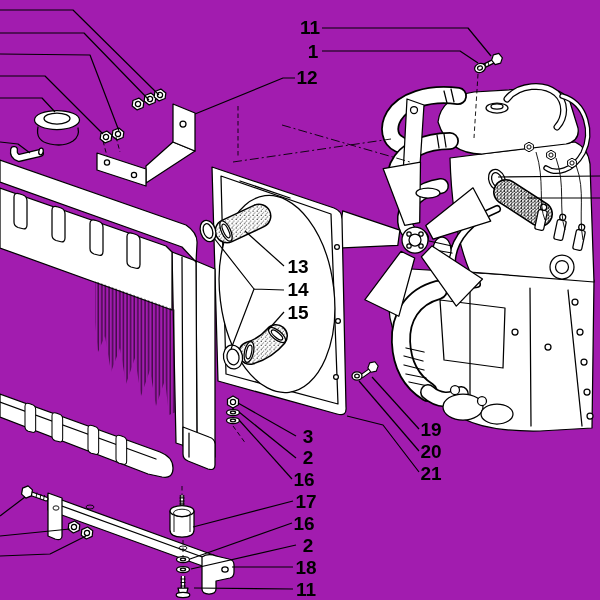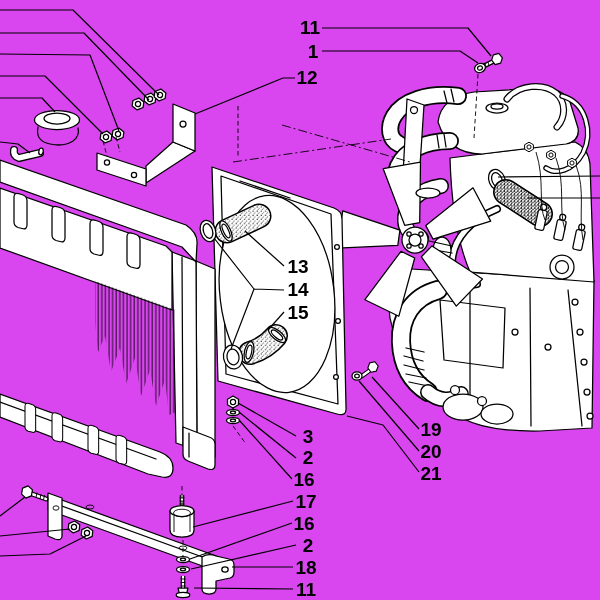--- a/index.html
+++ b/index.html
@@ -1,16 +1,16 @@
 <!DOCTYPE html>
 <html><head>
 <meta charset="utf-8">
 <style>
   html,body{margin:0;padding:0;background:#fff}
-  .stage{position:relative;width:600px;height:600px;background:#d946ef;overflow:hidden}
+  .stage{position:relative;width:600px;height:600px;background:#a21caf;overflow:hidden}
   svg{display:block}
   .lbl{font:bold 19px "Liberation Sans","DejaVu Sans",sans-serif;fill:#000000}
   .ink{stroke:#000;fill:none;stroke-width:1.25;stroke-linejoin:round;stroke-linecap:round}
   .thin{stroke:#000;fill:none;stroke-width:0.9;stroke-linejoin:round}
   .wfill{fill:#ffffff;stroke:#000;stroke-width:1.25;stroke-linejoin:round}
   .leader{stroke:#000;stroke-width:1.2;fill:none;stroke-linejoin:round}
   .phantom{stroke:#000;stroke-width:0.9;fill:none;stroke-dasharray:9 3 2 3}
   .dashed{stroke:#000;stroke-width:0.9;fill:none;stroke-dasharray:4.5 3}
 </style>
 </head>

